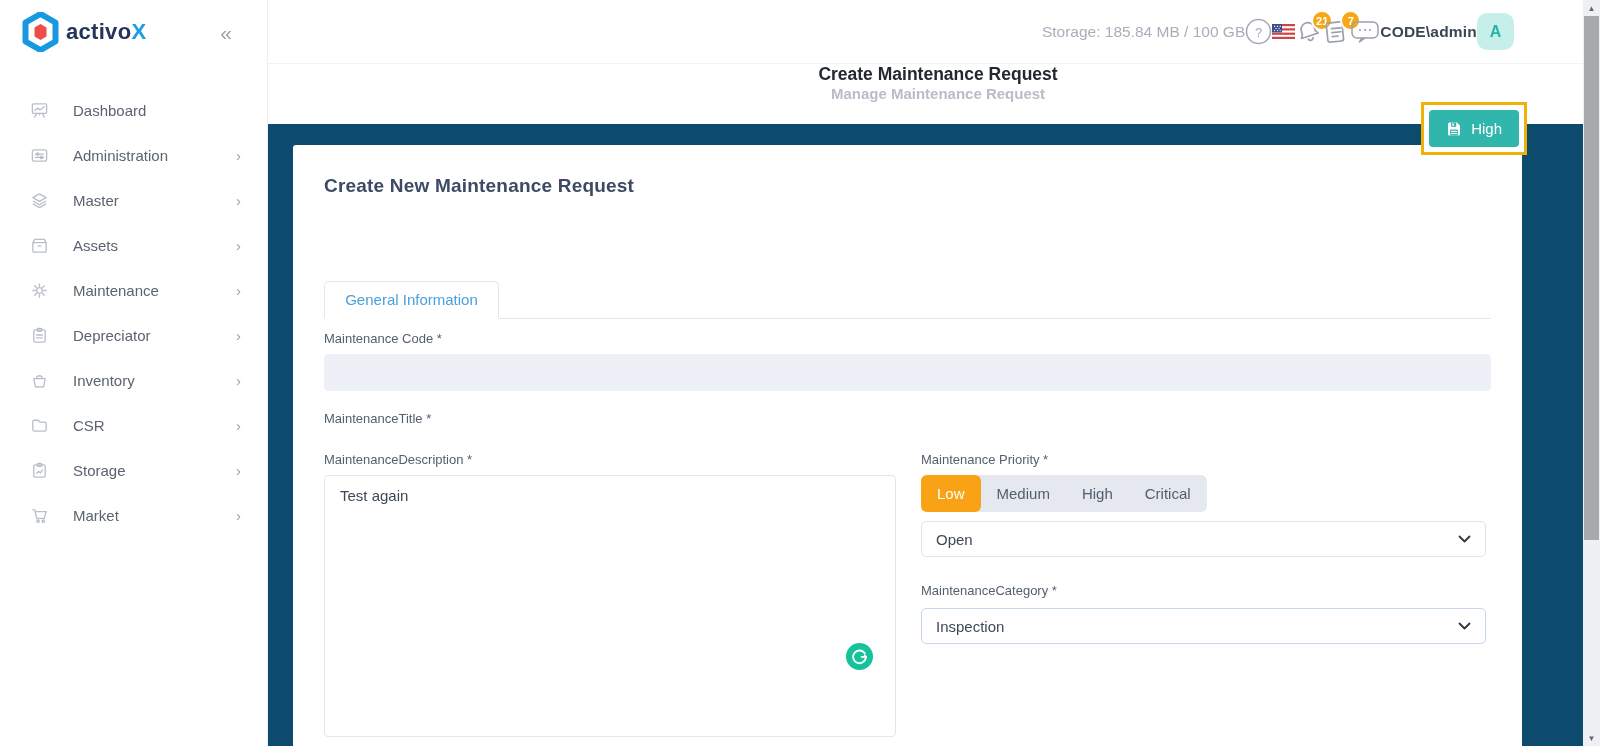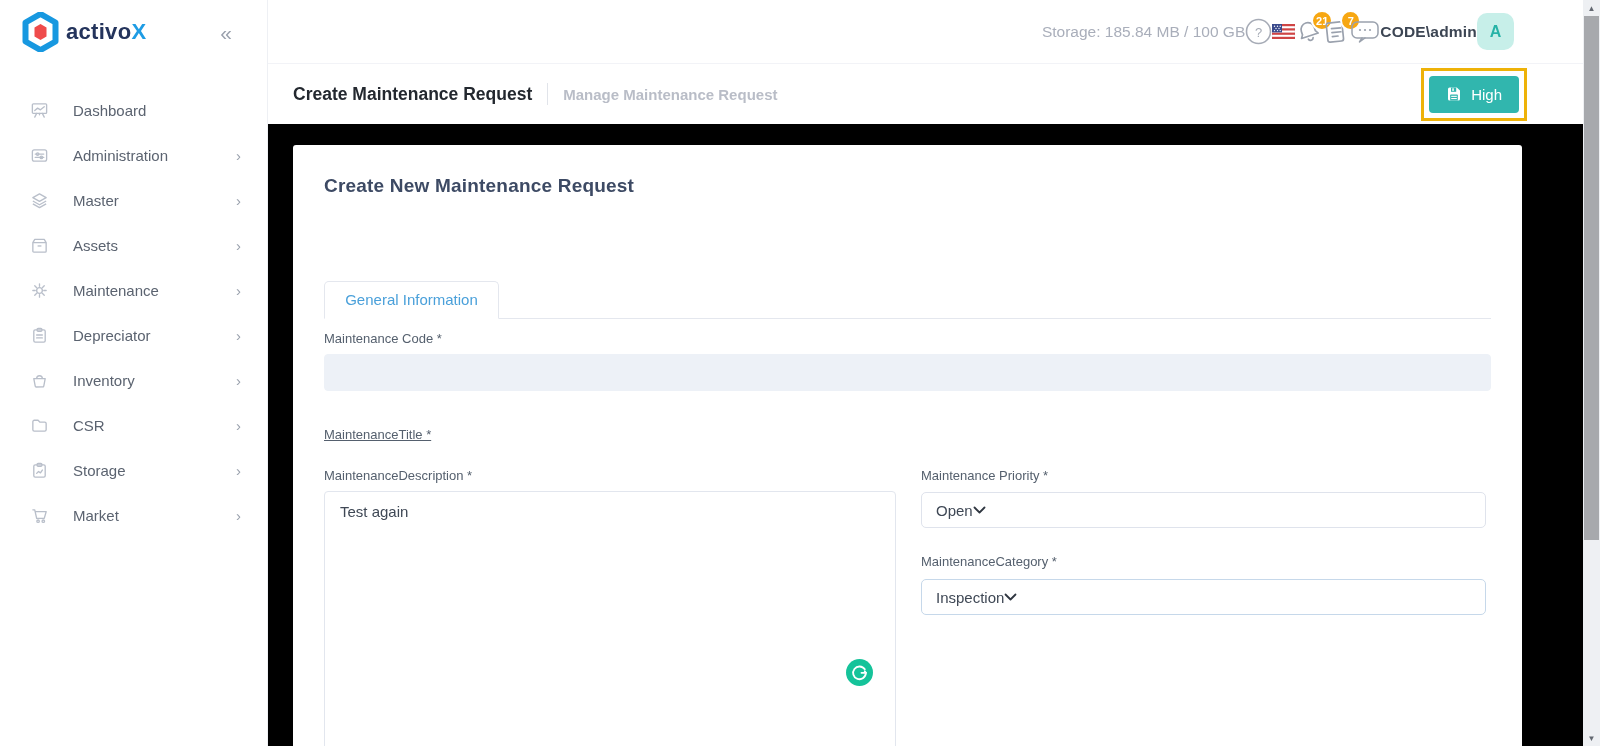--- a/index.html
+++ b/index.html
@@ -31,65 +31,65 @@
   .badge { position:absolute; top:-8px; right:-11px; min-width:21px; height:21px;
     border-radius:50%; background:#f7a712; color:#fff; font-size:11px; font-weight:700;
     display:flex; align-items:center; justify-content:center; border:2px solid #fff; padding:0 3px; }
   .username { color:#3c4553; font-weight:700; font-size:15.5px; letter-spacing:.2px; }
   .avatar { width:37px; height:37px; border-radius:10px; background:#c7efe9; color:#27b3a7;
     font-weight:700; font-size:16px; display:flex; align-items:center; justify-content:center; cursor:pointer; }
 
   
   .page-header { position:absolute; left:268px; top:63px; width:1315px; height:61px;
     background:#fff; display:flex; align-items:center; padding-left:25px;
-    border-top:1px solid #f2f3f7; z-index:4; }
+    border-top:1px solid #f2f3f7; z-index:4;flex-direction:column; }
   .page-title { font-size:17.5px; font-weight:700; color:#23282f; }
   .ph-divider { width:1px; height:22px; background:#e1e4ea; margin:0 15px; }
   .page-subtitle { font-size:15px; color:#b9bdc7; font-weight:600; cursor:pointer; }
   .save-highlight { margin-left:auto; margin-right:56px; border:3px solid #eeb208;
     padding:5px; background:#fff; }
   .save-btn { background:#31b6ae; color:#fff; border:none; border-radius:4px;
     height:37px; padding:0 17px; font-size:15px; font-family:inherit;
     display:flex; align-items:center; gap:9px; cursor:pointer; }
 
   
   .content { position:absolute; left:268px; top:124px; width:1315px; height:622px;
-    background:#000000; padding-top:21px; overflow:hidden; }
+    background:#0c4a6e; padding-top:21px; overflow:hidden; }
   .card { margin-left:25px; width:1229px; height:720px; background:#fff;
     border-radius:3px; padding:0 31px; }
   .card-title { padding-top:30px; font-size:19px; font-weight:700; color:#3d4a64;
     letter-spacing:.2px; }
   .tabbar { margin-top:84px; border-bottom:1px solid #e4e7ee; height:38px; position:relative; }
   .tab { position:absolute; left:0; bottom:-1px; width:175px; height:38px;
     background:#fff; border:1px solid #e4e7ee; border-bottom:1px solid #fff;
     border-radius:5px 5px 0 0; color:#4aa0da; font-size:15px; text-align:center;
     line-height:36px; cursor:pointer; }
   .flabel { margin-top:12px; font-size:13px; color:#55606e; }
   .input-disabled { margin-top:8px; width:1167px; height:37px; background:#edf1f7;
     border:1px solid #edf1f7; border-radius:4px; font-size:15px; padding:0 15px;
     color:#3f4855; font-family:inherit; }
-  .flabel.mt { margin-top:36px;text-decoration:underline; }
+  .flabel.mt { margin-top:20px; }
   .text-input { margin-top:8px; width:1167px; height:36px; background:#fff;
     border:1px solid #dfe3ec; border-radius:4px; font-size:15px; padding:0 15px;
     color:#3f4855; font-family:inherit; }
   .two-col { display:flex; gap:25px; margin-top:26px; }
   .col-left { width:572px; }
   .col-right { width:570px; }
   .ta-wrap { position:relative; margin-top:8px; }
   .textarea { width:572px; height:262px; border:1px solid #e2e6ee; border-radius:4px;
     padding:11px 15px; font-size:15px; color:#3f4855; font-family:inherit; resize:none; }
   .grammarly { position:absolute; top:168px; right:23px; width:27px; height:27px;
     border-radius:50%; background:#15c39a; display:flex; align-items:center;
     justify-content:center; cursor:pointer; }
   .btn-group { margin-top:8px; display:inline-flex; background:#e5e9ef; border-radius:6px; }
   .pbtn { height:37px; padding:0 16px; border:none; background:transparent; color:#535e6c;
     font-size:15px; font-family:inherit; cursor:pointer; border-radius:6px; line-height:37px; }
   .pbtn.selected { background:#f9a215; color:#fff; }
   .select { margin-top:9px; width:565px; height:36px; border:1px solid #dfe3ec;
-    border-radius:5px; display:flex; align-items:center; justify-content:flex-start;
+    border-radius:5px; display:flex; align-items:center; justify-content:space-between;
     padding:0 14px; font-size:15px; color:#3f4855; background:#fff; cursor:pointer; }
   .select.focus { border-color:#c6d8ea; }
   .flabel.mt2 { margin-top:26px; }
   .select.mt2 { margin-top:10px; }
 
   
   .scrollbar { position:absolute; right:0; top:0; width:17px; height:746px; background:#eef0f3; z-index:9; }
   .sb-arrow { position:absolute; left:0; width:17px; height:16px; color:#636871; font-size:8px;
     display:flex; align-items:center; justify-content:center; cursor:pointer; }
   .sb-arrow.up { top:0; }
@@ -321,20 +321,26 @@
             <svg width="17" height="17" viewBox="0 0 24 24" fill="none" stroke="#ffffff" stroke-width="2.6" stroke-linecap="round">
               <path d="M19.5 7.5A9 9 0 1 0 21 12.5h-6.2"></path>
               <path d="M21 12.5l-1.6-2.2"></path>
             </svg>
           </span>
         </div>
       </div>
 
       <div class="col-right">
         <div class="flabel" style="margin-top:0">Maintenance Priority *</div>
+        <div class="btn-group">
+          <button class="pbtn selected">Low</button>
+          <button class="pbtn">Medium</button>
+          <button class="pbtn">High</button>
+          <button class="pbtn">Critical</button>
+        </div>
 
         <div class="select">
           <span>Open</span>
           <span class="icon">
             <svg width="13" height="8" viewBox="0 0 13 8" fill="none" stroke="#2f3640" stroke-width="1.8" stroke-linecap="round" stroke-linejoin="round">
                 <path d="M1.5 1.5L6.5 6.5 11.5 1.5"></path>
               </svg>
           </span>
         </div>
 

